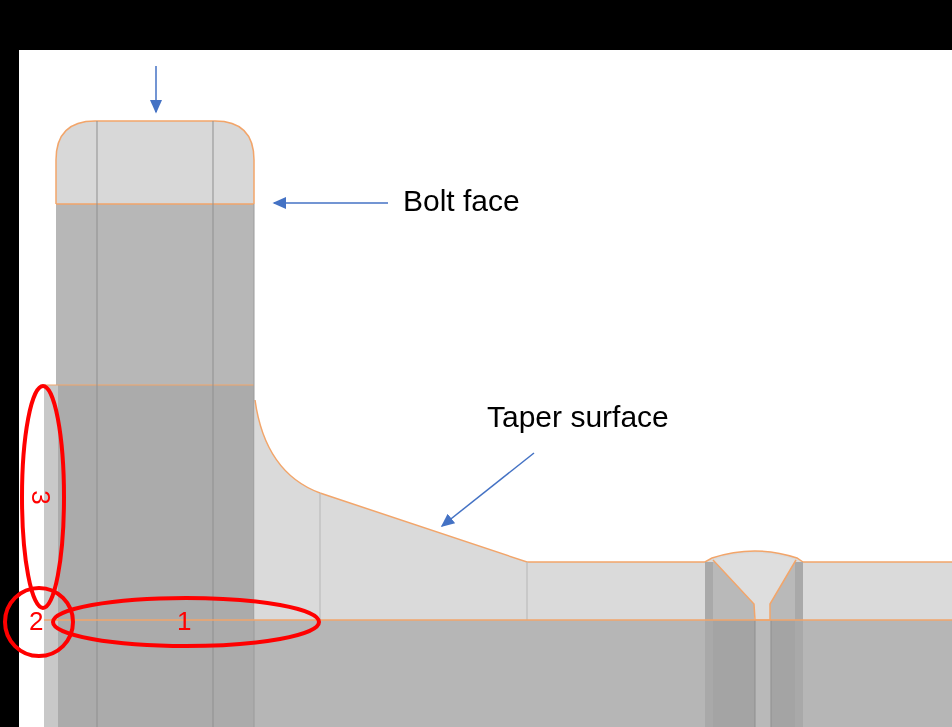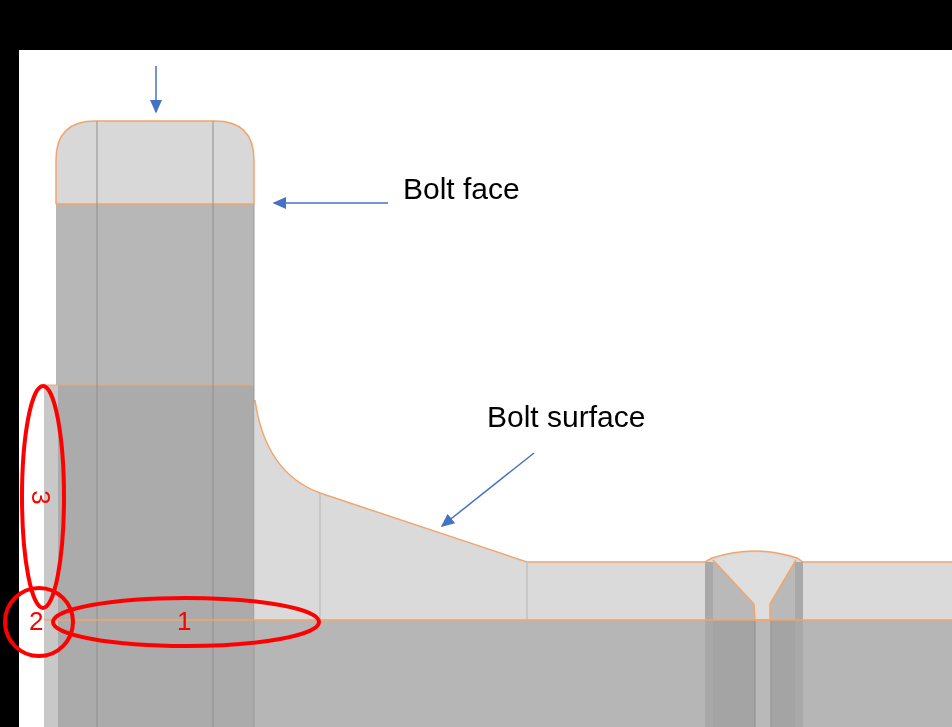--- a/index.html
+++ b/index.html
@@ -59,18 +59,18 @@
 
   <line x1="156" y1="66" x2="156" y2="112" stroke="#4472c4" stroke-width="1.5" marker-end="url(#arrowhead)"></line>
   <line x1="388" y1="203" x2="274" y2="203" stroke="#4472c4" stroke-width="1.5" marker-end="url(#arrowhead)"></line>
   <line x1="534" y1="453" x2="442" y2="526" stroke="#4472c4" stroke-width="1.5" marker-end="url(#arrowhead)"></line>
 
   <ellipse cx="186" cy="622" rx="133" ry="24" fill="none" stroke="#ff0000" stroke-width="4"></ellipse>
   <ellipse cx="39" cy="622" rx="34" ry="34" fill="none" stroke="#ff0000" stroke-width="4"></ellipse>
   <ellipse cx="43" cy="497" rx="21" ry="111" fill="none" stroke="#ff0000" stroke-width="4"></ellipse>
 </svg>
 
-<div class="label" style="left:403px; top:172px;">Bolt face</div>
-<div class="label" style="left:487px; top:400px;">Bolt surface</div>
+<div class="label" style="left:403px; top:184px;">Bolt face</div>
+<div class="label" style="left:487px; top:400px;">Taper surface</div>
 
 <div class="mark" style="left:177px; top:606px;">1</div>
 <div class="mark" style="left:29px; top:606px;">2</div>
 <div class="mark" style="left:33px; top:482px; transform: rotate(90deg);">3</div>
 
 </body></html>

